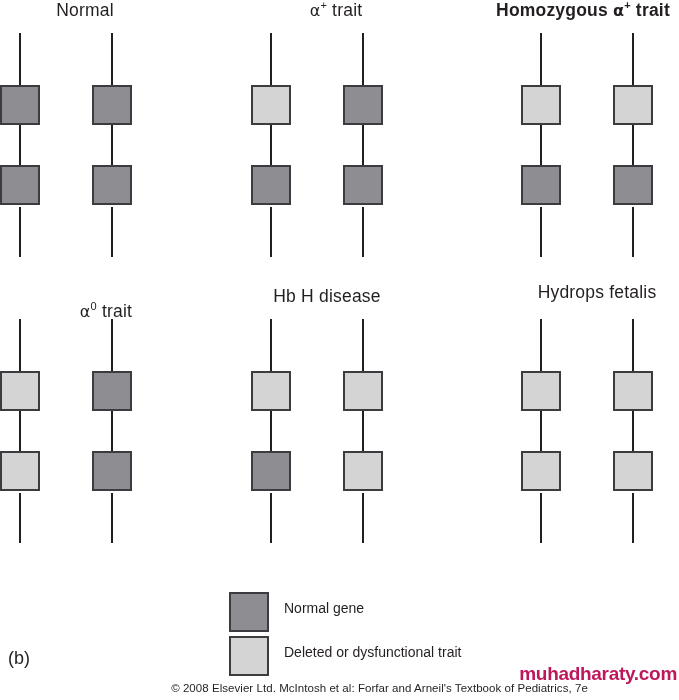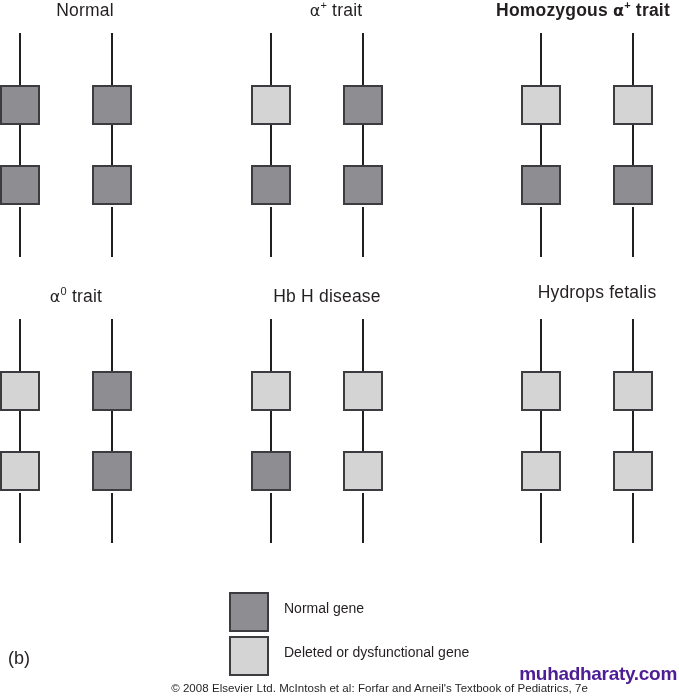--- a/index.html
+++ b/index.html
@@ -125,21 +125,21 @@
     margin-left: 40px;
   }
 
   
   #watermark {
     position: absolute;
     right: 2px;
     top: 663px;
     font-size: 19px;
     font-weight: bold;
-    color: #4c1d95;
+    color: #be185d;
     letter-spacing: -0.3px;
     white-space: nowrap;
   }
 </style>
 </head>
 <body>
 
 <div id="figure-root">
 
   <div class="panel-title" style="left:0px; top:2px; width:170px;">
@@ -195,21 +195,21 @@
     </div>
     <div class="chromosome" style="left:92px;">
       <div class="chrom-line seg-top"></div>
       <div class="gene-box slot-1 deleted"></div>
       <div class="chrom-line seg-mid"></div>
       <div class="gene-box slot-2 normal"></div>
       <div class="chrom-line seg-bottom"></div>
     </div>
   </div>
 
-  <div class="panel-title" style="left:0px; top:288px; width:152px;">
+  <div class="panel-title" style="left:0px; top:303px; width:152px;padding-left:30px;">
     <span class="alpha">α</span><span class="sup">0</span><span> trait</span>
   </div>
   <div class="chrom-group" style="left:0px; top:319px; width:152px; height:224px;">
     <div class="chromosome" style="left:0px;">
       <div class="chrom-line seg-top"></div>
       <div class="gene-box slot-1 deleted"></div>
       <div class="chrom-line seg-mid"></div>
       <div class="gene-box slot-2 deleted"></div>
       <div class="chrom-line seg-bottom"></div>
     </div>
@@ -262,21 +262,21 @@
     </div>
   </div>
 
   <div id="legend">
     <div class="legend-row">
       <div class="legend-swatch normal"></div>
       <div class="legend-label">Normal gene</div>
     </div>
     <div class="legend-row">
       <div class="legend-swatch deleted"></div>
-      <div class="legend-label">Deleted or dysfunctional gene</div>
+      <div class="legend-label">Deleted or dysfunctional trait</div>
     </div>
   </div>
 
   <div id="figure-letter">(b)</div>
 
   <div id="credit-line">© 2008 Elsevier Ltd. McIntosh et al: Forfar and Arneil's Textbook of Pediatrics, 7e</div>
 
   <div id="watermark">muhadharaty.com</div>
 
 </div>

